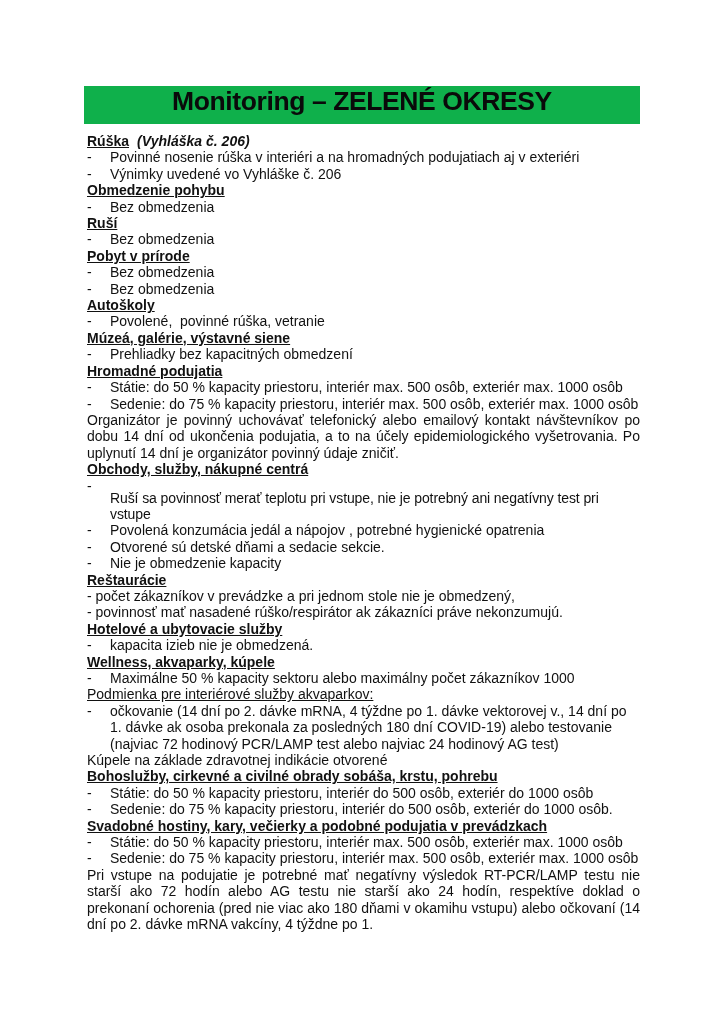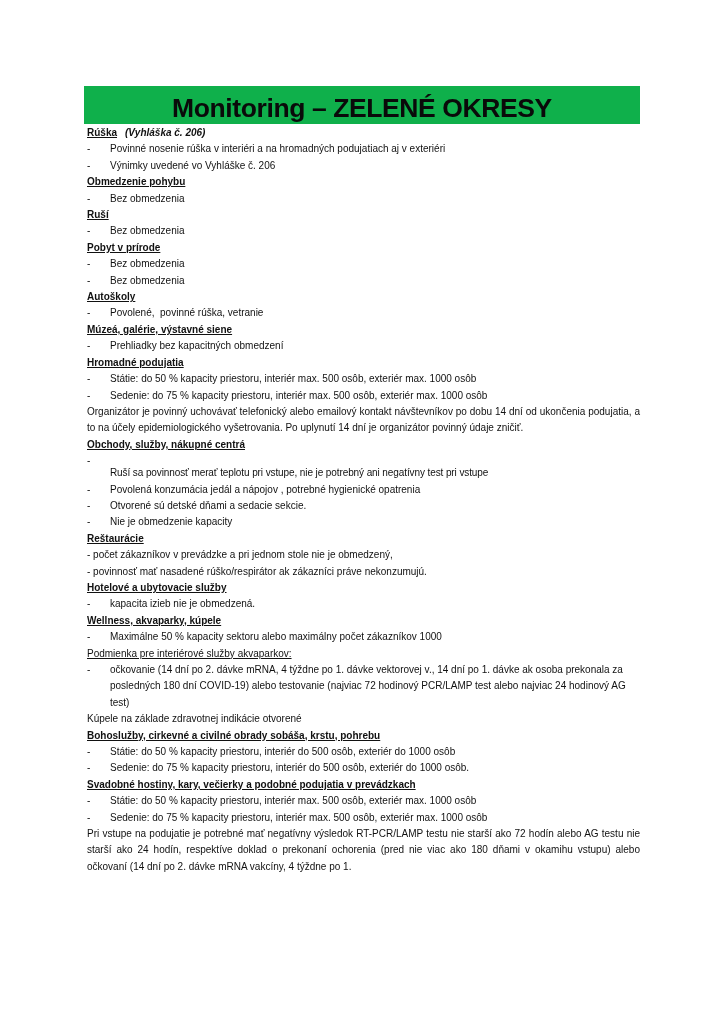--- a/index.html
+++ b/index.html
@@ -16,37 +16,37 @@
     color: #111111;
   }
   .title-bar {
     position: absolute;
     left: 84px;
     top: 86px;
     width: 556px;
     height: 38px;
     background: #0fb04b;
     display: flex;
-    align-items: flex-end;
+    align-items: flex-start;
     justify-content: center;
   }
   .title-bar h1 {
     margin: 0;
     font-size: 26.5px;
     font-weight: bold;
     color: #0a0a0a;
     letter-spacing: -0.4px;
     font-family: "Liberation Sans", "DejaVu Sans", sans-serif;
   }
   .content {
     position: absolute;
     left: 87px;
-    top: 125px;
+    top: 133px;
     width: 553px;
-    font-size: 10px;
+    font-size: 14px;
     line-height: 16.4px;
   }
   .heading {
     font-weight: bold;
     text-decoration: underline;
     text-underline-offset: 1px;
     white-space: nowrap;
   }
   .heading .sub {
     font-style: italic;

